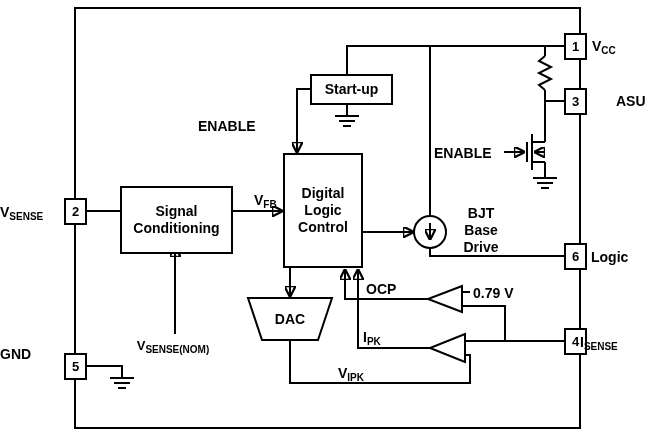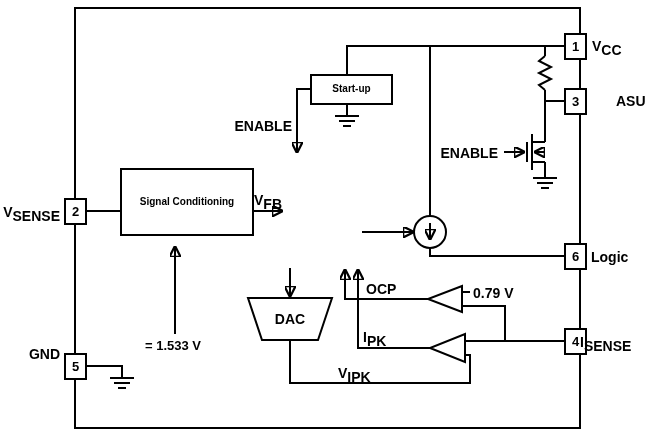--- a/index.html
+++ b/index.html
@@ -3,28 +3,28 @@
 <meta charset="utf-8">
 <style>
   *{box-sizing:border-box}
   html,body{margin:0;padding:0;background:#fff}
   .canvas{position:relative;width:650px;height:437px;background:#fff;color:#000;
           font-family:"Liberation Sans","DejaVu Sans",sans-serif;font-weight:700;overflow:hidden}
   .wires{position:absolute;left:0;top:0}
   .wires path,.wires polyline,.wires rect{fill:none;stroke:#000;stroke-width:2}
   .wires polygon,.wires circle{fill:#fff;stroke:#000;stroke-width:2}
   .block{position:absolute;border:2px solid #000;background:#fff;display:flex;align-items:center;
-         justify-content:center;text-align:center;font-size:10px;line-height:1.22}
+         justify-content:center;text-align:center;font-size:14px;line-height:1.22}
   .pin{position:absolute;width:23px;height:27px;border:2px solid #000;background:#fff;display:flex;
        align-items:center;justify-content:center;font-size:13px}
   .lbl{position:absolute;font-size:14px;white-space:nowrap;line-height:1.15}
   .wrap{white-space:normal}
-  .right{text-align:right}
+  .right{text-align:left}
   .center{text-align:center}
-  sub{font-size:14px;vertical-align:-0.3em}
+  sub{font-size:10px;vertical-align:-0.3em}
 </style>
 </head>
 <body>
 
 <div class="canvas">
 
   <svg class="wires" width="650" height="437" viewBox="0 0 650 437">
     <defs>
       <marker id="arr" viewBox="0 0 10 10" refX="8" refY="5" markerWidth="5.5" markerHeight="5.5" orient="auto-start-reverse">
         <path d="M0 0 L10 5 L0 10 z" fill="#000" stroke="none"></path>
@@ -115,33 +115,37 @@
       <span>5</span>
     </div>
 
   <div class="lbl" style="left:592px;top:38px"><span>V</span><sub>CC</sub></div>
   <div class="lbl" style="left:616px;top:93px"><span>ASU</span></div>
   <div class="lbl" style="left:591px;top:249px"><span>Logic</span></div>
   <div class="lbl" style="left:580px;top:334px"><span>I</span><sub>SENSE</sub></div>
   <div class="lbl right" style="left:0;width:60px;top:204px"><span>V</span><sub>SENSE</sub></div>
   <div class="lbl right" style="left:0;width:60px;top:346px"><span>GND</span></div>
 
-  <div class="block" style="left:120px;top:168px;width:134px;height:68px">
+  <div class="block" style="left:120px;top:186px;width:113px;height:68px">
     <span>Signal Conditioning</span>
+  </div>
+  <div class="block" style="left:283px;top:153px;width:80px;height:115px">
+    <span>Digital Logic Control</span>
   </div>
   <div class="block" style="left:310px;top:74px;width:83px;height:31px">
     <span>Start-up</span>
   </div>
 
   <div class="lbl center" style="left:265px;top:311px;width:50px"><span>DAC</span></div>
+  <div class="lbl center wrap" style="left:456px;top:205px;width:50px;line-height:1.2"><span>BJT Base Drive</span></div>
 
   <div class="lbl right" style="left:198px;top:118px;width:94px"><span>ENABLE</span></div>
   <div class="lbl right" style="left:434px;top:145px;width:64px"><span>ENABLE</span></div>
   <div class="lbl" style="left:254px;top:192px"><span>V</span><sub>FB</sub></div>
   <div class="lbl" style="left:366px;top:281px"><span>OCP</span></div>
   <div class="lbl" style="left:473px;top:285px"><span>0.79 V</span></div>
   <div class="lbl" style="left:363px;top:329px"><span>I</span><sub>PK</sub></div>
   <div class="lbl" style="left:338px;top:365px"><span>V</span><sub>IPK</sub></div>
   <div class="lbl center wrap" style="left:110px;top:337px;width:126px;font-size:13px;line-height:1.35">
-    <div>= 1.533 V</div>
+    <div><span>V</span><sub>SENSE(NOM)</sub></div>
   </div>
 
 </div>
 
 </body></html>

